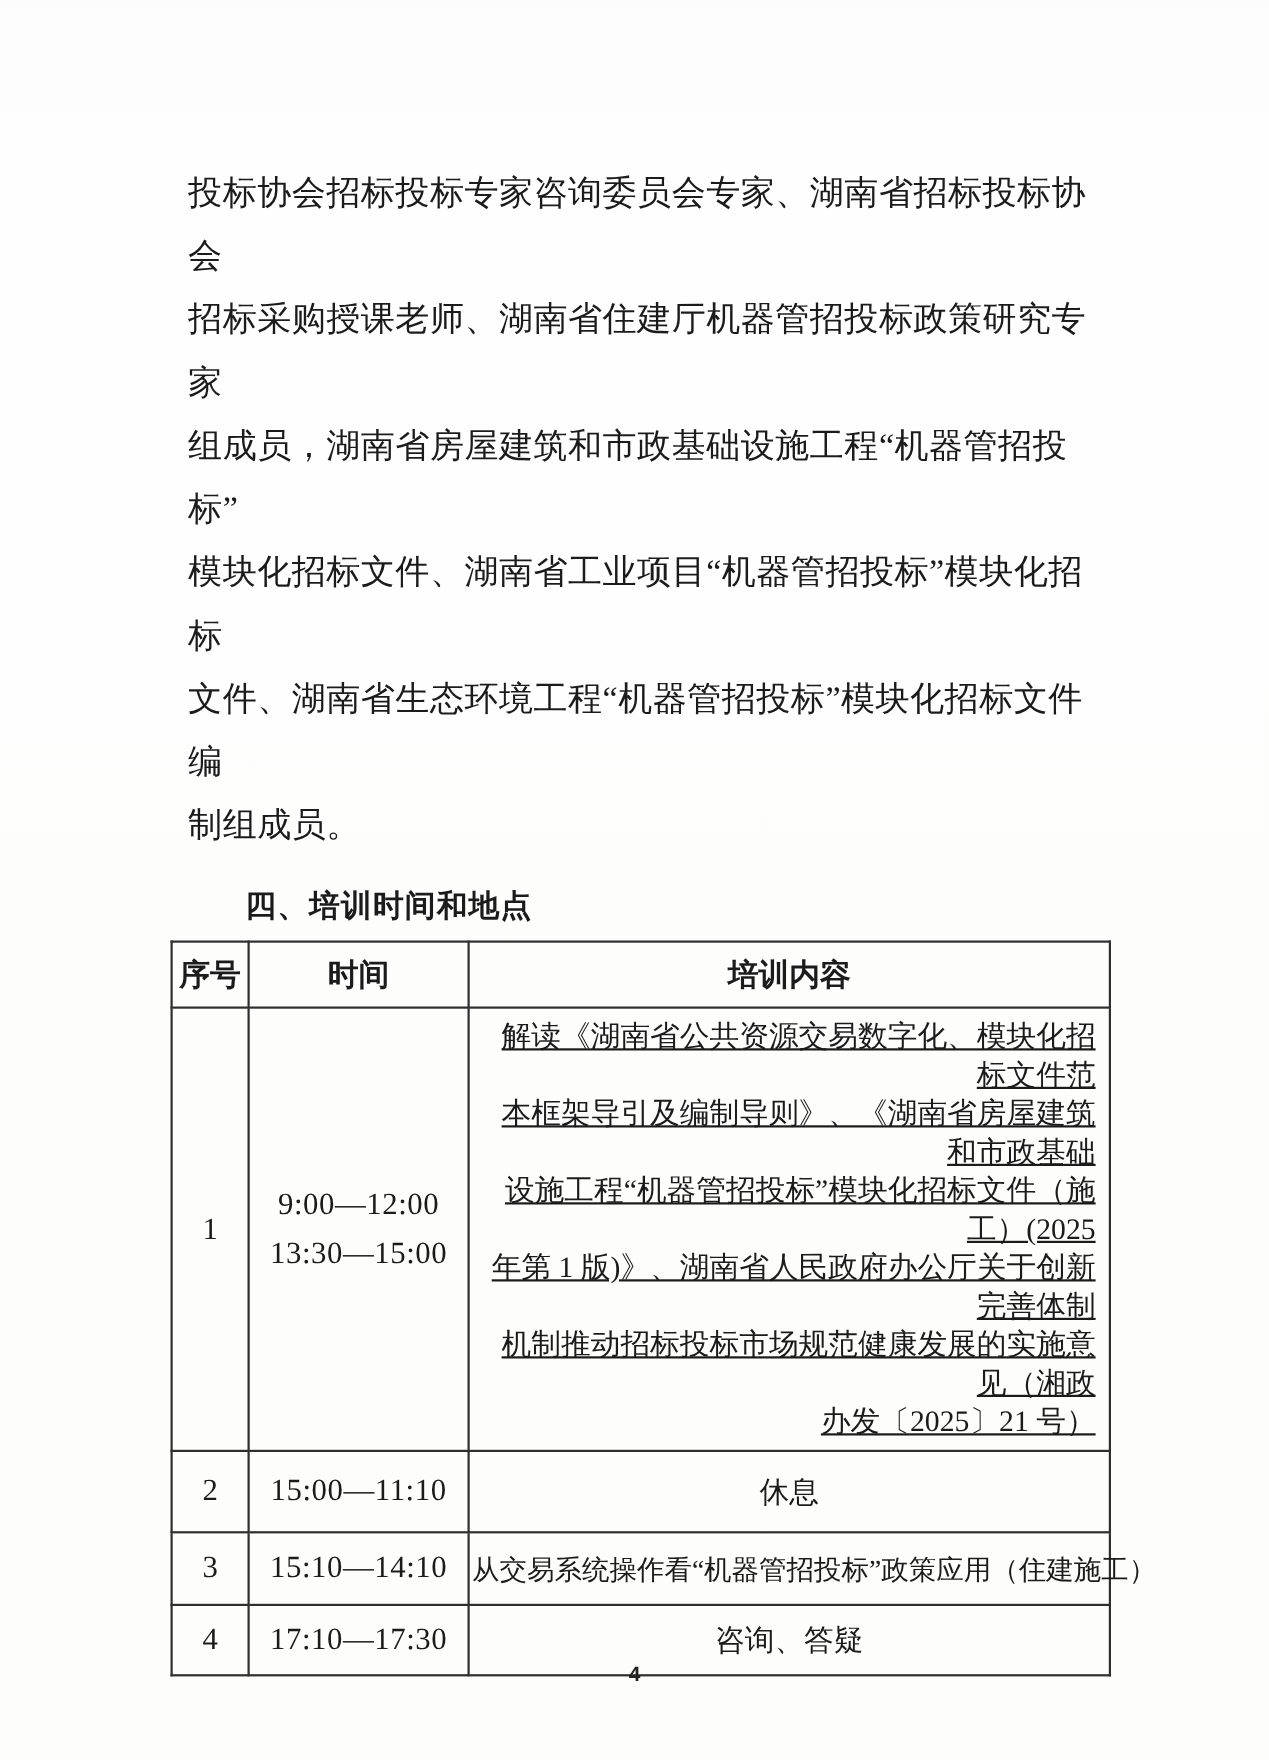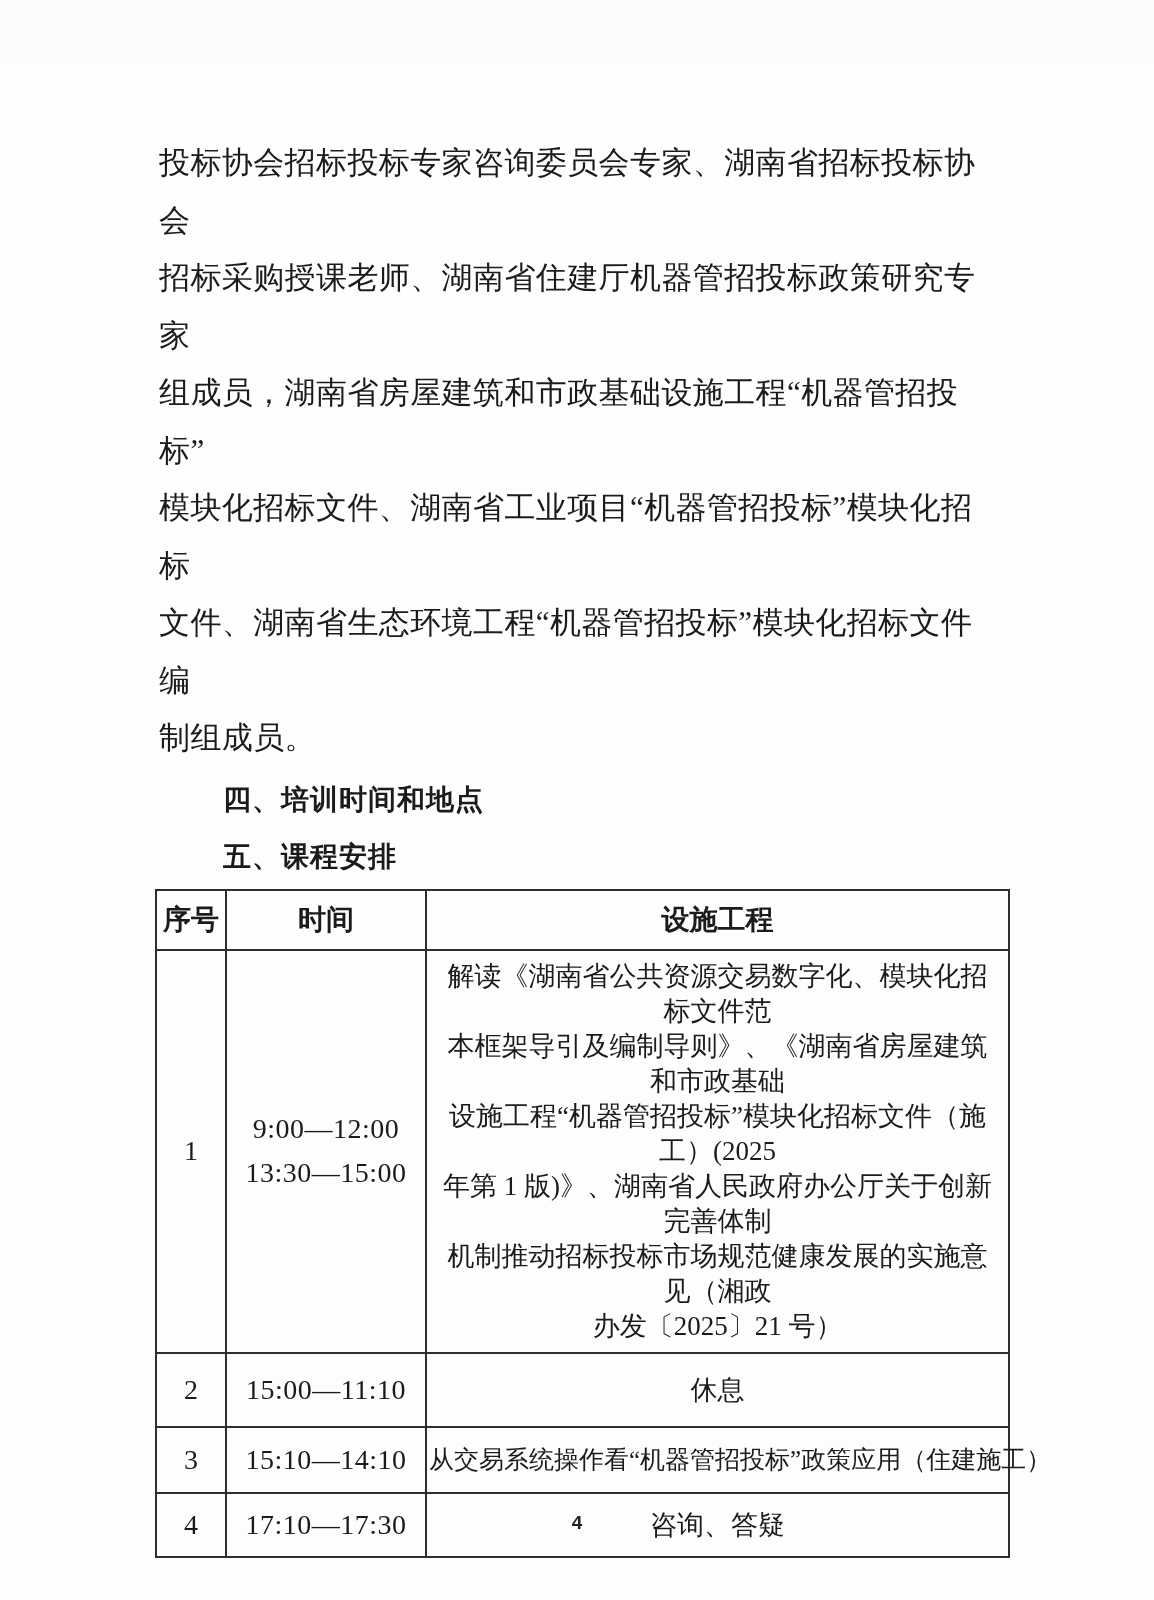--- a/index.html
+++ b/index.html
@@ -20,21 +20,21 @@
     left: 155px; top: 130px;
     width: 850px;
   }
   .bodytext {
     font-size: 31px;
     line-height: 57.5px;
     letter-spacing: 0.4px;
     text-align: left;
   }
   .preline { white-space: pre-line; }
-  .para { margin: 4px; }
+  .para { margin: 16px; }
   .indent2 { text-indent: 64px; }
   .heading {
     margin: 0;
     padding-left: 68px;
     font-family: "Liberation Sans", "DejaVu Sans", sans-serif;
     font-weight: 700;
     font-size: 28px;
     line-height: 57.5px;
     letter-spacing: 1px;
   }
@@ -63,21 +63,22 @@
   td.time-cell {
     font-size: 28px;
     letter-spacing: 0.5px;
     line-height: 44px;
   }
   td.content-cell { font-size: 27px; }
   tr.row-1 { height: 208px; }
   tr.row-1 td.content-cell {
     line-height: 35px;
     padding: 8px 12px;
-    text-align: center;
+    text-align: right;
+    text-decoration: underline;
   }
   tr.row-2 { height: 74px; }
   tr.row-3 { height: 66px; }
   tr.row-3 td.content-cell {
     font-size: 25px;
     white-space: nowrap;
     letter-spacing: 0;
     padding: 4px 2px;
   }
   tr.row-4 { height: 64px; }
@@ -102,33 +103,32 @@
 招标采购授课老师、湖南省住建厅机器管招投标政策研究专家
 组成员，湖南省房屋建筑和市政基础设施工程“机器管招投标”
 模块化招标文件、湖南省工业项目“机器管招投标”模块化招标
 文件、湖南省生态环境工程“机器管招投标”模块化招标文件编
 制组成员。</p>
 
     <h3 class="heading">四、培训时间和地点</h3>
 
 
 
-    <h3 class="heading">五、课程安排</h3>
 
     <table class="schedule">
       <colgroup>
         <col class="c-no">
           <col class="c-time">
           <col class="c-body">
       </colgroup>
       <thead>
         <tr>
           <th>序号</th>
           <th>时间</th>
-          <th>设施工程</th>
+          <th>培训内容</th>
         </tr>
       </thead>
       <tbody>
         <tr class="row-1">
           <td class="no-cell">1</td>
           <td class="time-cell preline">9:00—12:00
 13:30—15:00</td>
           <td class="content-cell preline">解读《湖南省公共资源交易数字化、模块化招标文件范
 本框架导引及编制导则》、《湖南省房屋建筑和市政基础
 设施工程“机器管招投标”模块化招标文件（施工）(2025

